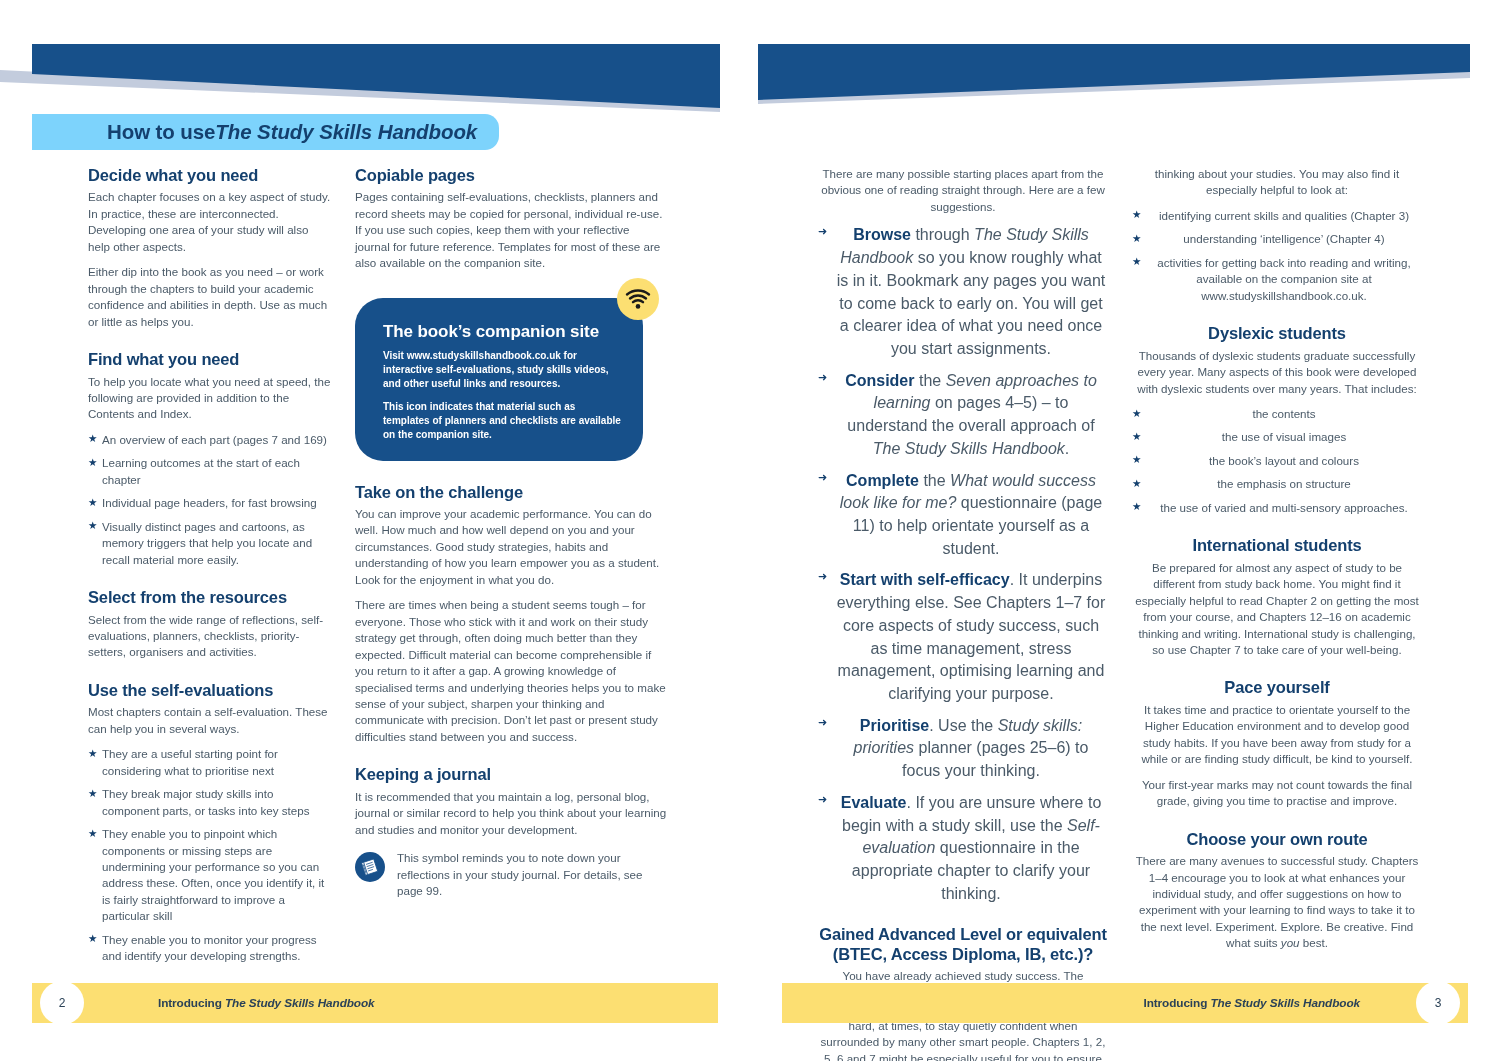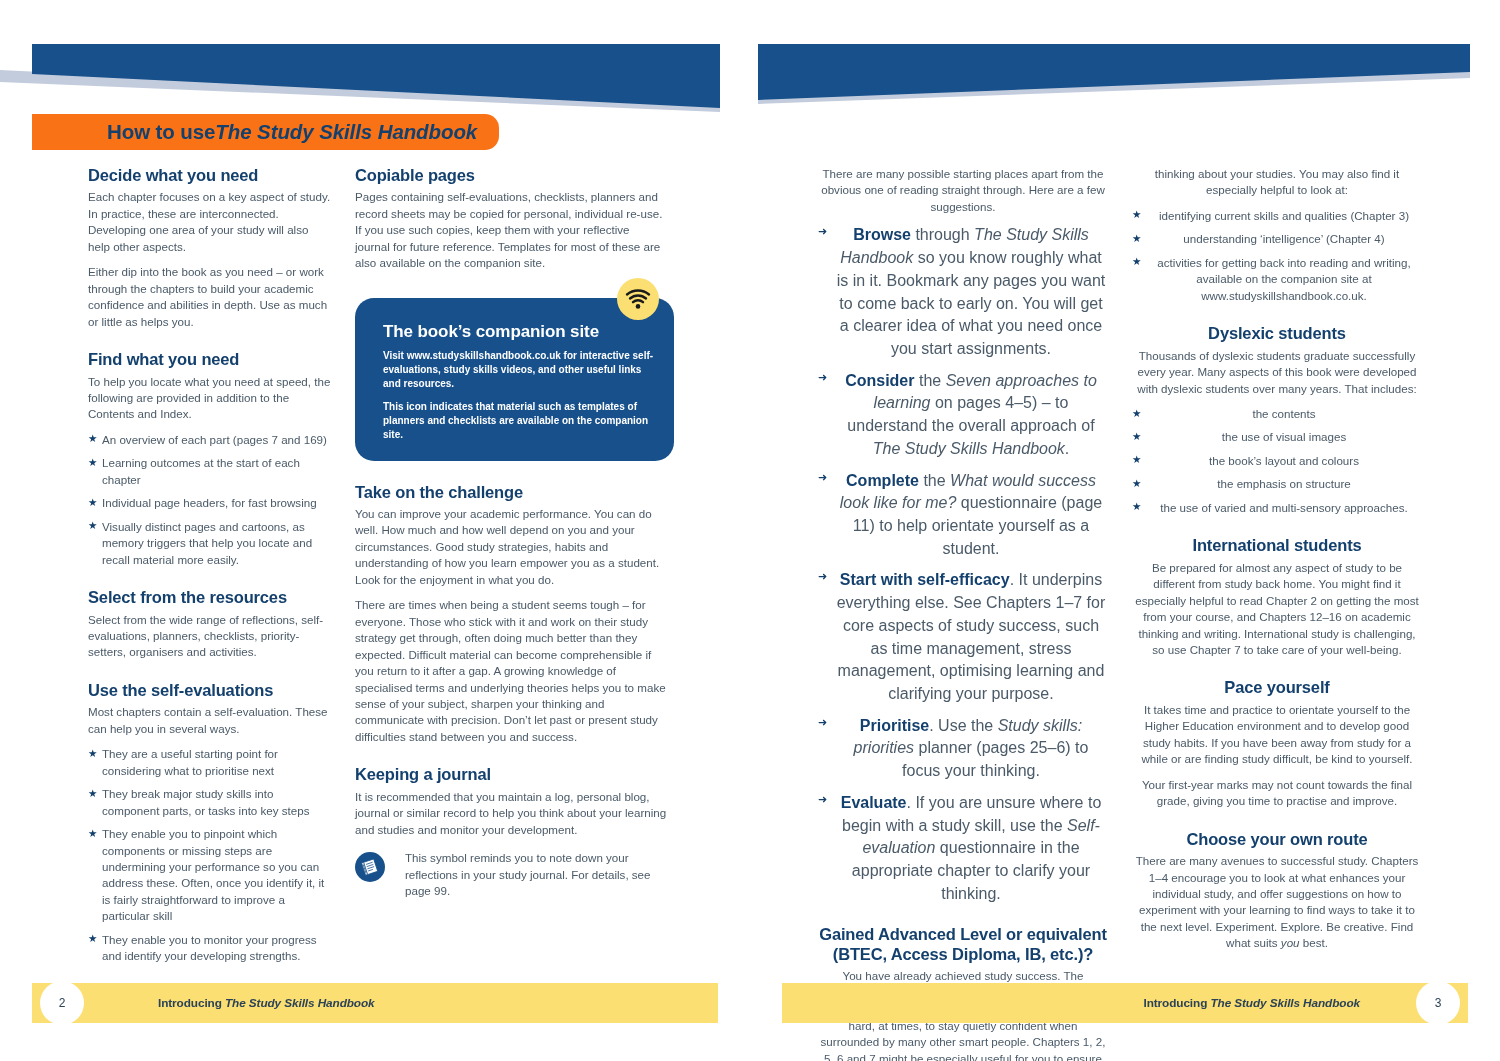--- a/index.html
+++ b/index.html
@@ -35,21 +35,21 @@
     width: 750px;
     height: 115px;
     overflow: hidden;
   }
   .banner-wrap svg { display: block; }
 
   
   .title-pill {
     position: absolute;
     top: 114px;
-    background: #f97316;
+    background: #7dd3fc;
     border-radius: 0 14px 14px 0;
     height: 36px;
     display: flex;
     align-items: center;
     color: #14406e;
     font-size: 20.5px;
     font-weight: bold;
     letter-spacing: -0.1px;
     white-space: nowrap;
   }
@@ -129,23 +129,23 @@
 
   
   .companion {
     position: relative;
     margin-top: 26px;
     margin-bottom: 22px;
   }
   .companion-box {
     background: #17508a;
     color: #ffffff;
-    border-radius: 19px;
+    border-radius: 28px;
     padding: 24px 20px 18px 28px;
-    width: 319px;
+    width: 288px;
   }
   .companion-box h3 {
     font-size: 17px;
     font-weight: bold;
     margin-bottom: 7px;
     letter-spacing: -0.1px;
   }
   .companion-box p {
     font-size: 10px;
     font-weight: bold;
@@ -164,21 +164,21 @@
     background: #fcdf72;
     display: flex;
     align-items: center;
     justify-content: center;
     z-index: 3;
   }
 
   
   .journal-note {
     display: flex;
-    gap: 20px;
+    gap: 12px;
     margin-top: 12px;
     align-items: flex-start;
   }
   .journal-icon {
     flex: 0 0 auto;
     width: 30px;
     height: 30px;
     border-radius: 50%;
     background: #17508a;
     display: flex;

